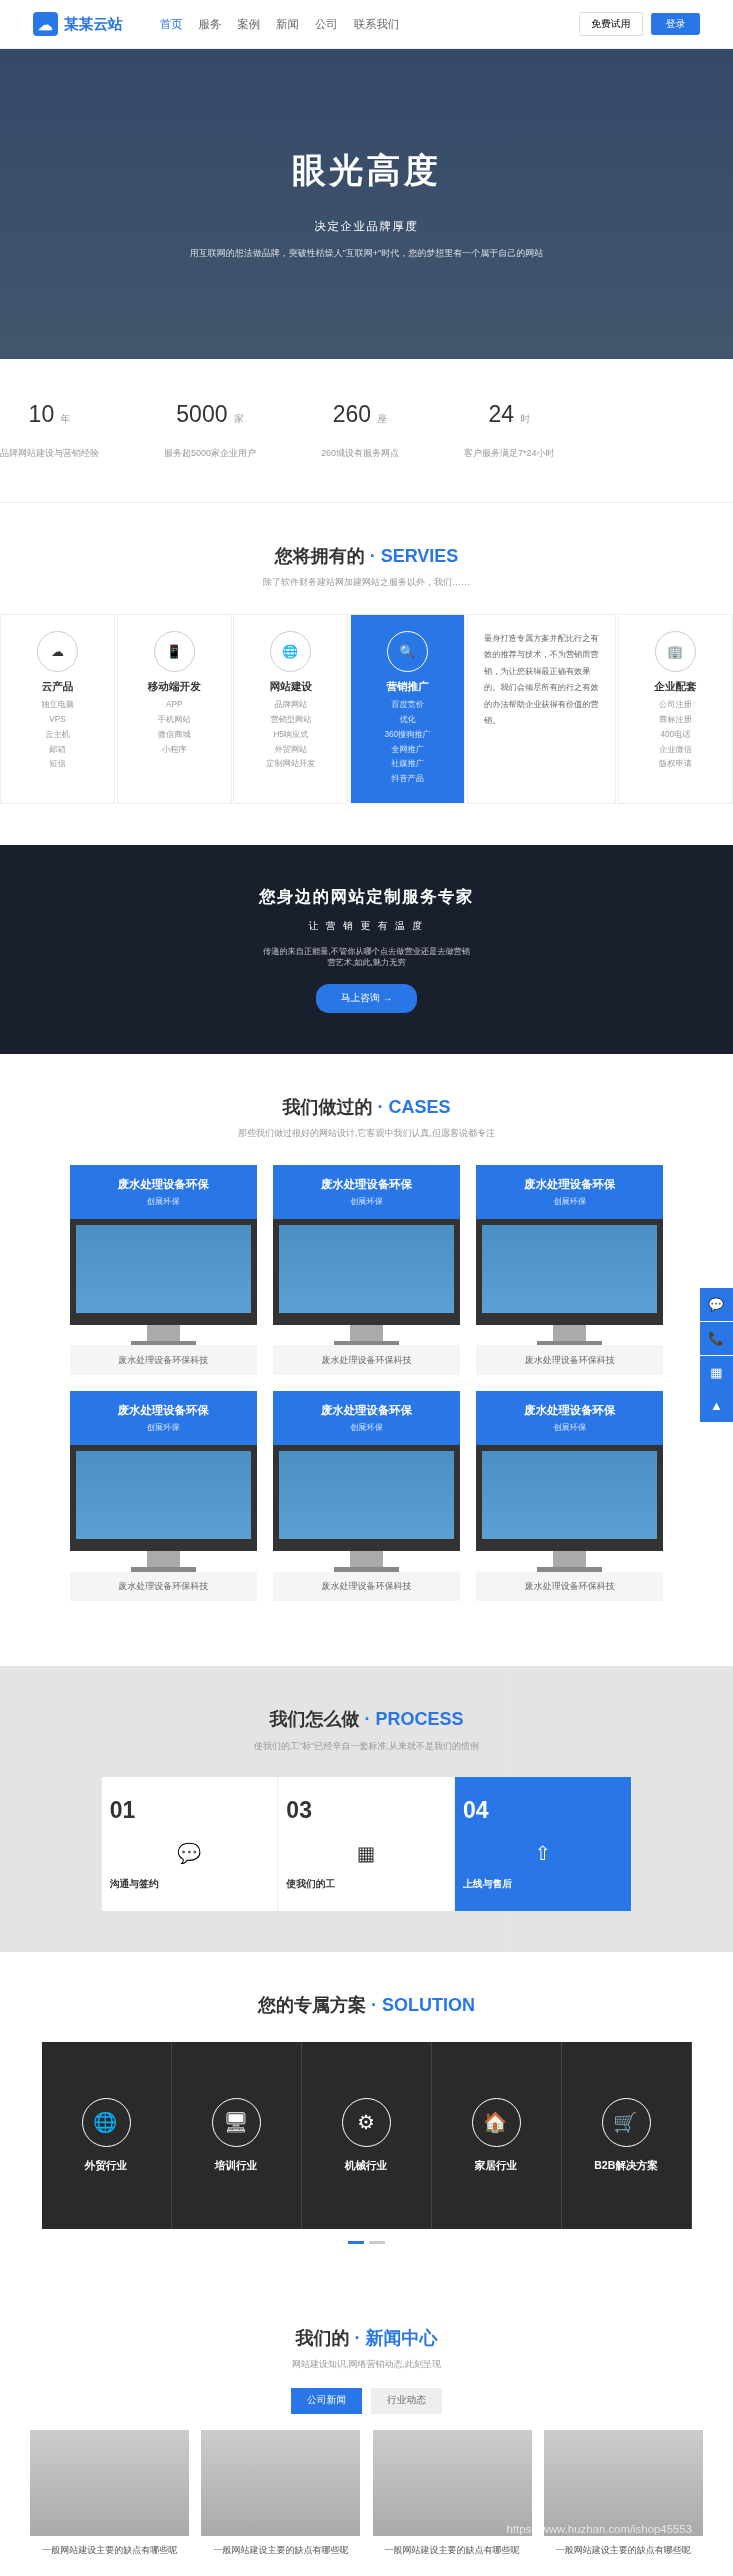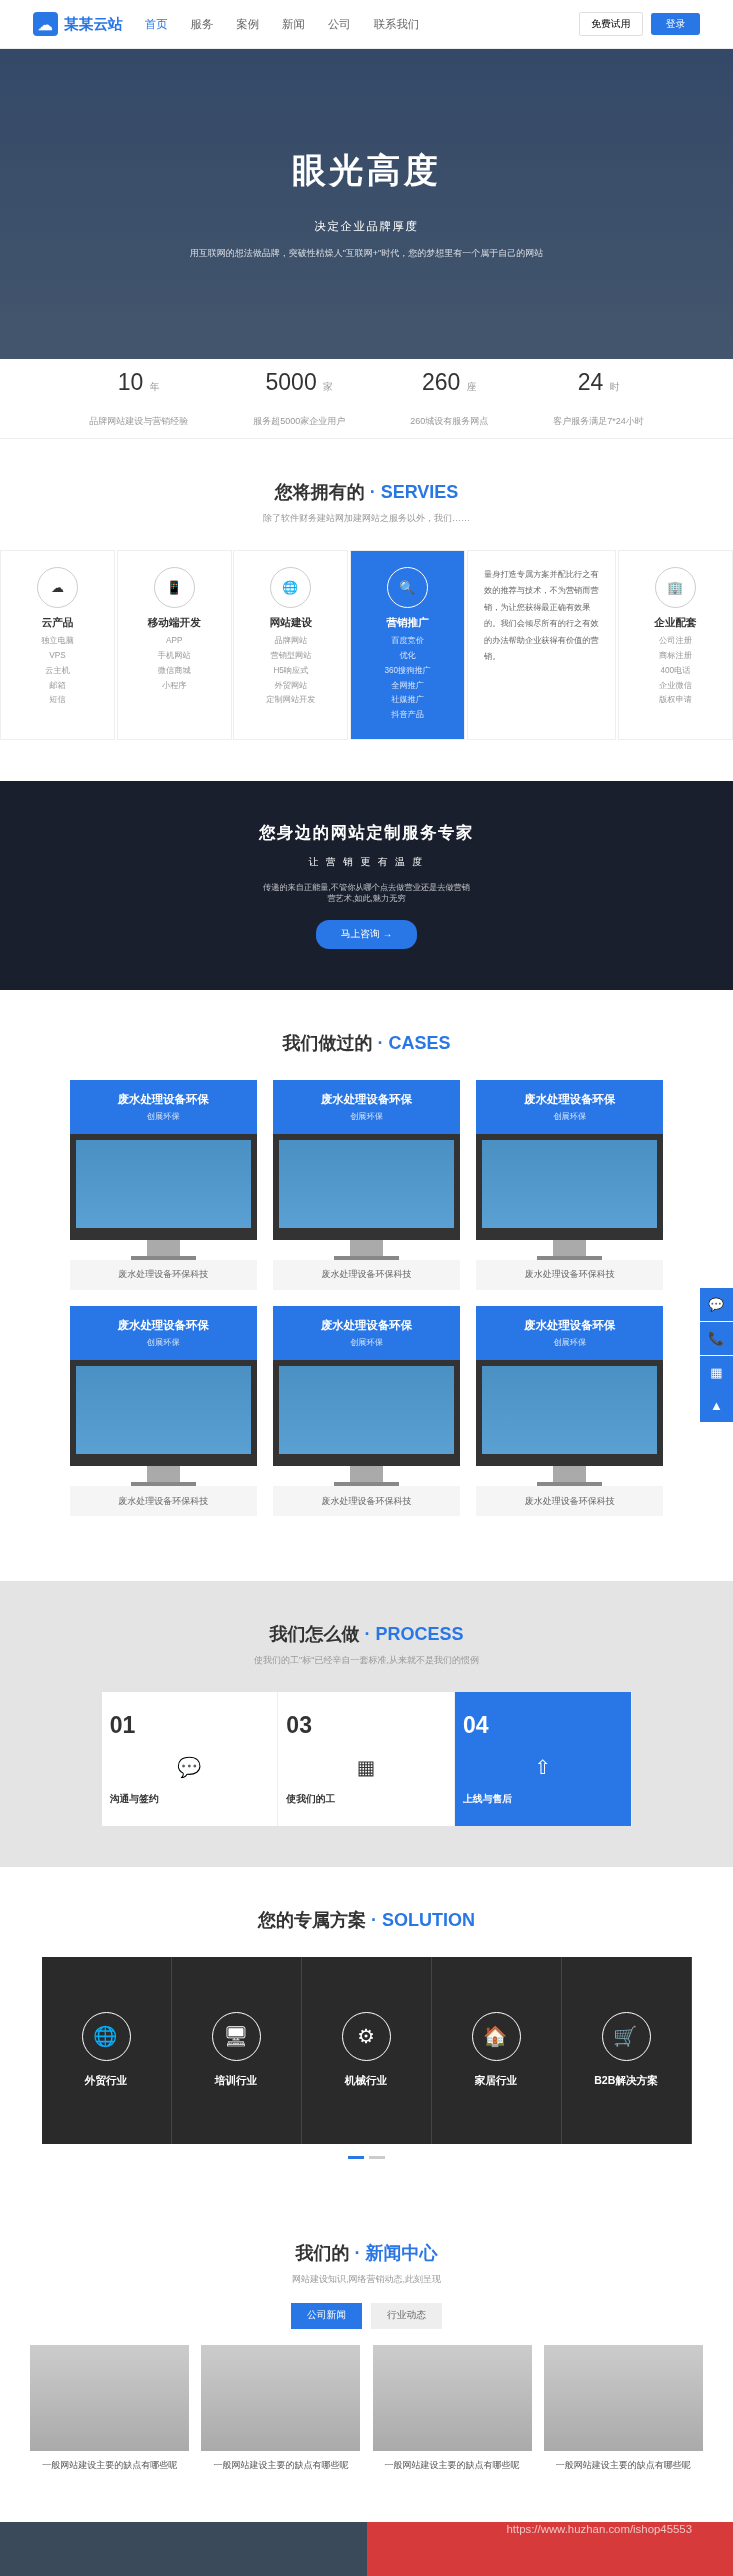--- a/index.html
+++ b/index.html
@@ -1,30 +1,30 @@
 <!DOCTYPE html>
 <html style="font-size:13px"><head>
 <meta charset="utf-8">
 <style>
 *{margin:0;padding:0;box-sizing:border-box}
 body{font-family:"Microsoft YaHei",sans-serif;color:#333;background:#fff}
 .header{background:#fff;height:49px;display:flex;align-items:center;padding:0 33px;border-bottom:0.8px solid #eee}
 .logo{display:flex;align-items:center;gap:6.5px;color:#2976e6;font-weight:bold;font-size:14.7px}
 .logo-icon{width:24.5px;height:24.5px;background:#2976e6;border-radius:4.1px;display:flex;align-items:center;justify-content:center;color:#fff}
-.nav{display:flex;margin-left:22px;gap:23px}
+.nav{display:flex;margin-left:37px;gap:16px}
 .nav a{color:#666;text-decoration:none;font-size:11.4px}
 .nav a.active{color:#2976e6}
 .header-right{margin-left:auto;display:flex;gap:8.2px;align-items:center}
 .btn-outline{border:0.8px solid #ddd;padding:4.9px 11.4px;font-size:9.8px;background:#fff;border-radius:2.4px}
 .btn-primary{background:#2976e6;color:#fff;padding:4.9px 14.7px;font-size:9.8px;border:none;border-radius:2.4px}
 .hero{height:310px;background:linear-gradient(rgba(30,50,80,.5),rgba(30,50,80,.5)),linear-gradient(#4a6080,#6a7a8a);display:flex;flex-direction:column;align-items:center;justify-content:center;color:#fff;position:relative}
 .hero h1{font-size:34px;letter-spacing:3.3px}
 .hero-sub{font-size:11.4px;margin-top:25px;letter-spacing:1.6px}
 .hero-desc{font-size:9px;margin-top:12.2px;opacity:.8}
-.stats{background:#fff;display:flex;justify-content:center;gap:65px;padding:10px 0;border-bottom:0.8px solid #eee}
+.stats{background:#fff;display:flex;justify-content:flex-start;gap:65px;padding:42px 0;border-bottom:0.8px solid #eee}
 .stat{text-align:center}
 .stat-num{font-size:23px;color:#333}
 .stat-num small{font-size:9.8px;color:#999}
 .stat-label{font-size:9px;color:#999;margin-top:19px}
 .section{padding:41px 0;text-align:center}
 .section-title{font-size:18px}
 .section-title .en{color:#2976e6}
 .section-desc{font-size:9px;color:#999;margin-top:8.2px}
 .services{display:flex;justify-content:center;margin-top:24.5px;gap:1.6px}
 .service{width:126px;background:#fff;padding:16.3px 9.8px;border:0.8px solid #eee;text-align:center}
@@ -182,20 +182,21 @@
 <section class="dark-section">
   <h2>您身边的网站定制服务专家</h2>
   <div class="sub">让 营 销 更 有 温 度</div>
   <div class="desc" style="white-space:pre-line">传递的来自正能量,不管你从哪个点去做营业还是去做营销
 营艺术,如此,魅力无穷</div>
   <button class="btn-blue">马上咨询 →</button>
 </section>
 
 <section class="section">
   <h2 class="section-title"><span>我们做过的</span> <span class="en">· CASES</span></h2>
+  <p class="section-desc">那些我们做过很好的网站设计,它客观中我们认真,但愿客说都专注</p>
   <div class="cases" id="cases-grid">
       <div class="case">
         <div class="case-head">
           <h4>废水处理设备环保</h4>
           <p>创展环保</p>
         </div>
         <div class="case-monitor">
           <div class="case-screen"></div>
         </div>
         <div class="case-stand"></div>

